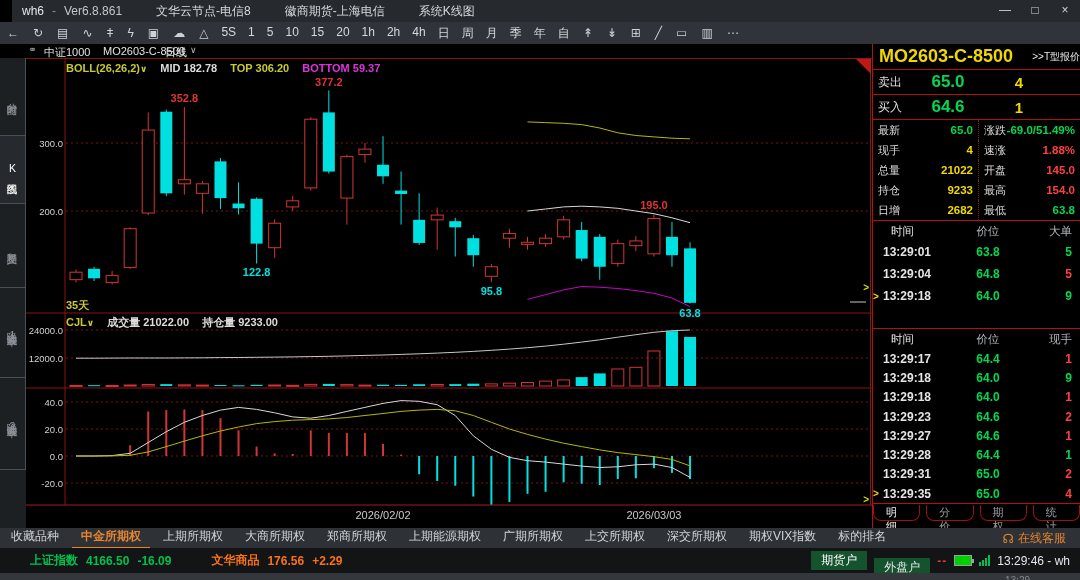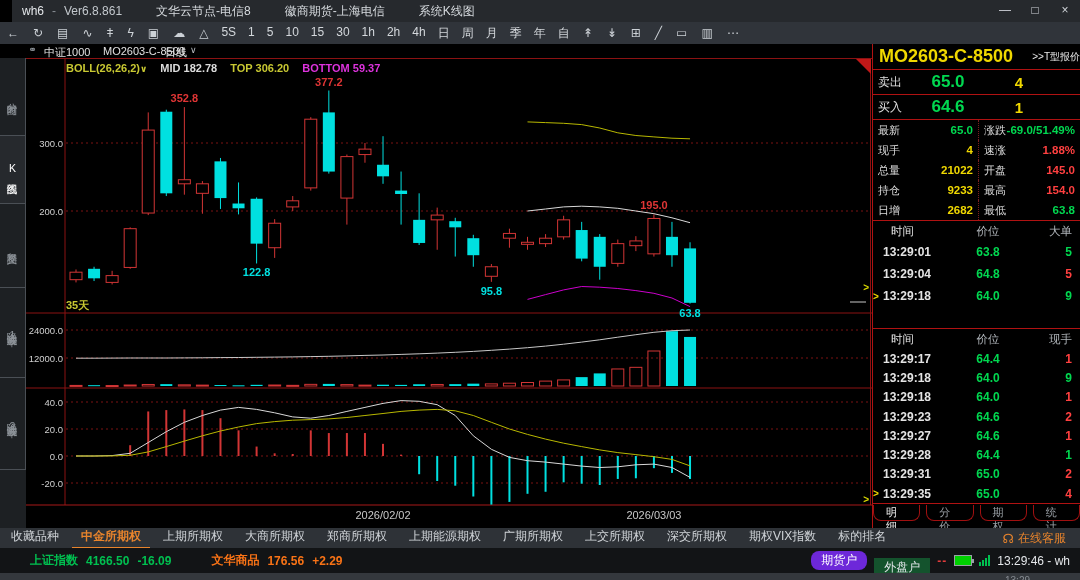--- a/index.html
+++ b/index.html
@@ -83,21 +83,21 @@
   .bt-item.active{color:#e8842c;border-bottom:2px solid #e8842c;font-weight:bold;}
   .bt-service{margin-left:auto;margin-right:14px;color:#e8842c;display:flex;align-items:center;gap:4px;}
   .bt-service .hs{font-size:13px;}
   
   .status-bar{position:absolute;top:548px;left:0;right:0;height:25px;background:#121416;
               display:flex;align-items:center;font-size:12px;font-weight:bold;}
   .st-g{color:#00c050;} .st-r{color:#f97316;}
   .st-item{margin-right:8px;}
   .st-right{margin-left:auto;display:flex;align-items:center;gap:7px;margin-right:10px;}
   .st-btn{font-size:12px;font-weight:normal;color:#fff;padding:1px 10px;}
-  .st-btn.red{background:#6d28d9;border-radius:8px;}
+  .st-btn.red{background:#14532d;}
   .st-btn.gray{background:#14532d;color:#e0e4e8;margin-top:13px;}
   .st-dash{color:#e23b3b;letter-spacing:1px;}
   .battery{width:18px;height:11px;border:1px solid #9aa0a6;background:#00d000;position:relative;}
   .battery:after{content:"";position:absolute;right:-3px;top:3px;width:2px;height:4px;background:#9aa0a6;}
   .sig{display:flex;align-items:flex-end;gap:1px;height:11px;}
   .sig span{width:2px;background:#00c050;display:block;}
   .st-clock{color:#e4e7ea;font-weight:normal;}
   
   .taskbar-peek{position:absolute;top:573px;left:0;right:0;height:7px;background:#34383d;overflow:hidden;}
   .taskbar-peek span{display:block;margin-left:1005px;margin-top:2px;font-size:10px;color:#868c92;}
@@ -132,21 +132,21 @@
         <span class="tb-i">▣</span>
         <span class="tb-i">☁</span>
         <span class="tb-i">△</span>
       </span>
     <span id="tb-periods" style="display:flex;">
         <span class="tb-p">5S</span>
         <span class="tb-p">1</span>
         <span class="tb-p">5</span>
         <span class="tb-p">10</span>
         <span class="tb-p">15</span>
-        <span class="tb-p">30</span>
+        <span class="tb-p">20</span>
         <span class="tb-p">1h</span>
         <span class="tb-p">2h</span>
         <span class="tb-p">4h</span>
         <span class="tb-p">日</span>
         <span class="tb-p">周</span>
         <span class="tb-p">月</span>
         <span class="tb-p">季</span>
         <span class="tb-p">年</span>
         <span class="tb-p">自</span>
       </span>
@@ -359,20 +359,25 @@
           <line x1="824" y1="244" x2="840" y2="244" stroke="#c8c8c8"></line>
           <text x="843" y="445" text-anchor="end" font-size="10" fill="#d8d800" font-weight="bold">&gt;</text>
         </svg>
       <div class="ind-header" style="top:4px;left:40px;">
         <span class="ih-y">BOLL(26,26,2)</span><span class="ih-dd">∨</span><span class="ih-gap"></span>
         <span class="ih-w">MID 182.78</span><span class="ih-gap"></span>
         <span class="ih-y">TOP 306.20</span><span class="ih-gap"></span>
         <span class="ih-m">BOTTOM 59.37</span>
       </div>
       <div class="range-label">35天</div>
+      <div class="ind-header" style="top:257px;left:40px;">
+        <span class="ih-y">CJL</span><span class="ih-dd">∨</span><span class="ih-gap"></span>
+        <span class="ih-w">成交量 21022.00</span><span class="ih-gap"></span>
+        <span class="ih-w">持仓量 9233.00</span>
+      </div>
     </div>
 
     <div class="right-panel">
       <div class="rp-header">
         <span class="rp-symbol">MO2603-C-8500</span>
         <span class="rp-ttype">&gt;&gt;T型报价</span>
       </div>
       <div class="rp-row">
         <span class="rp-lab">卖出</span>
         <span class="rp-price c-green">65.0</span>

